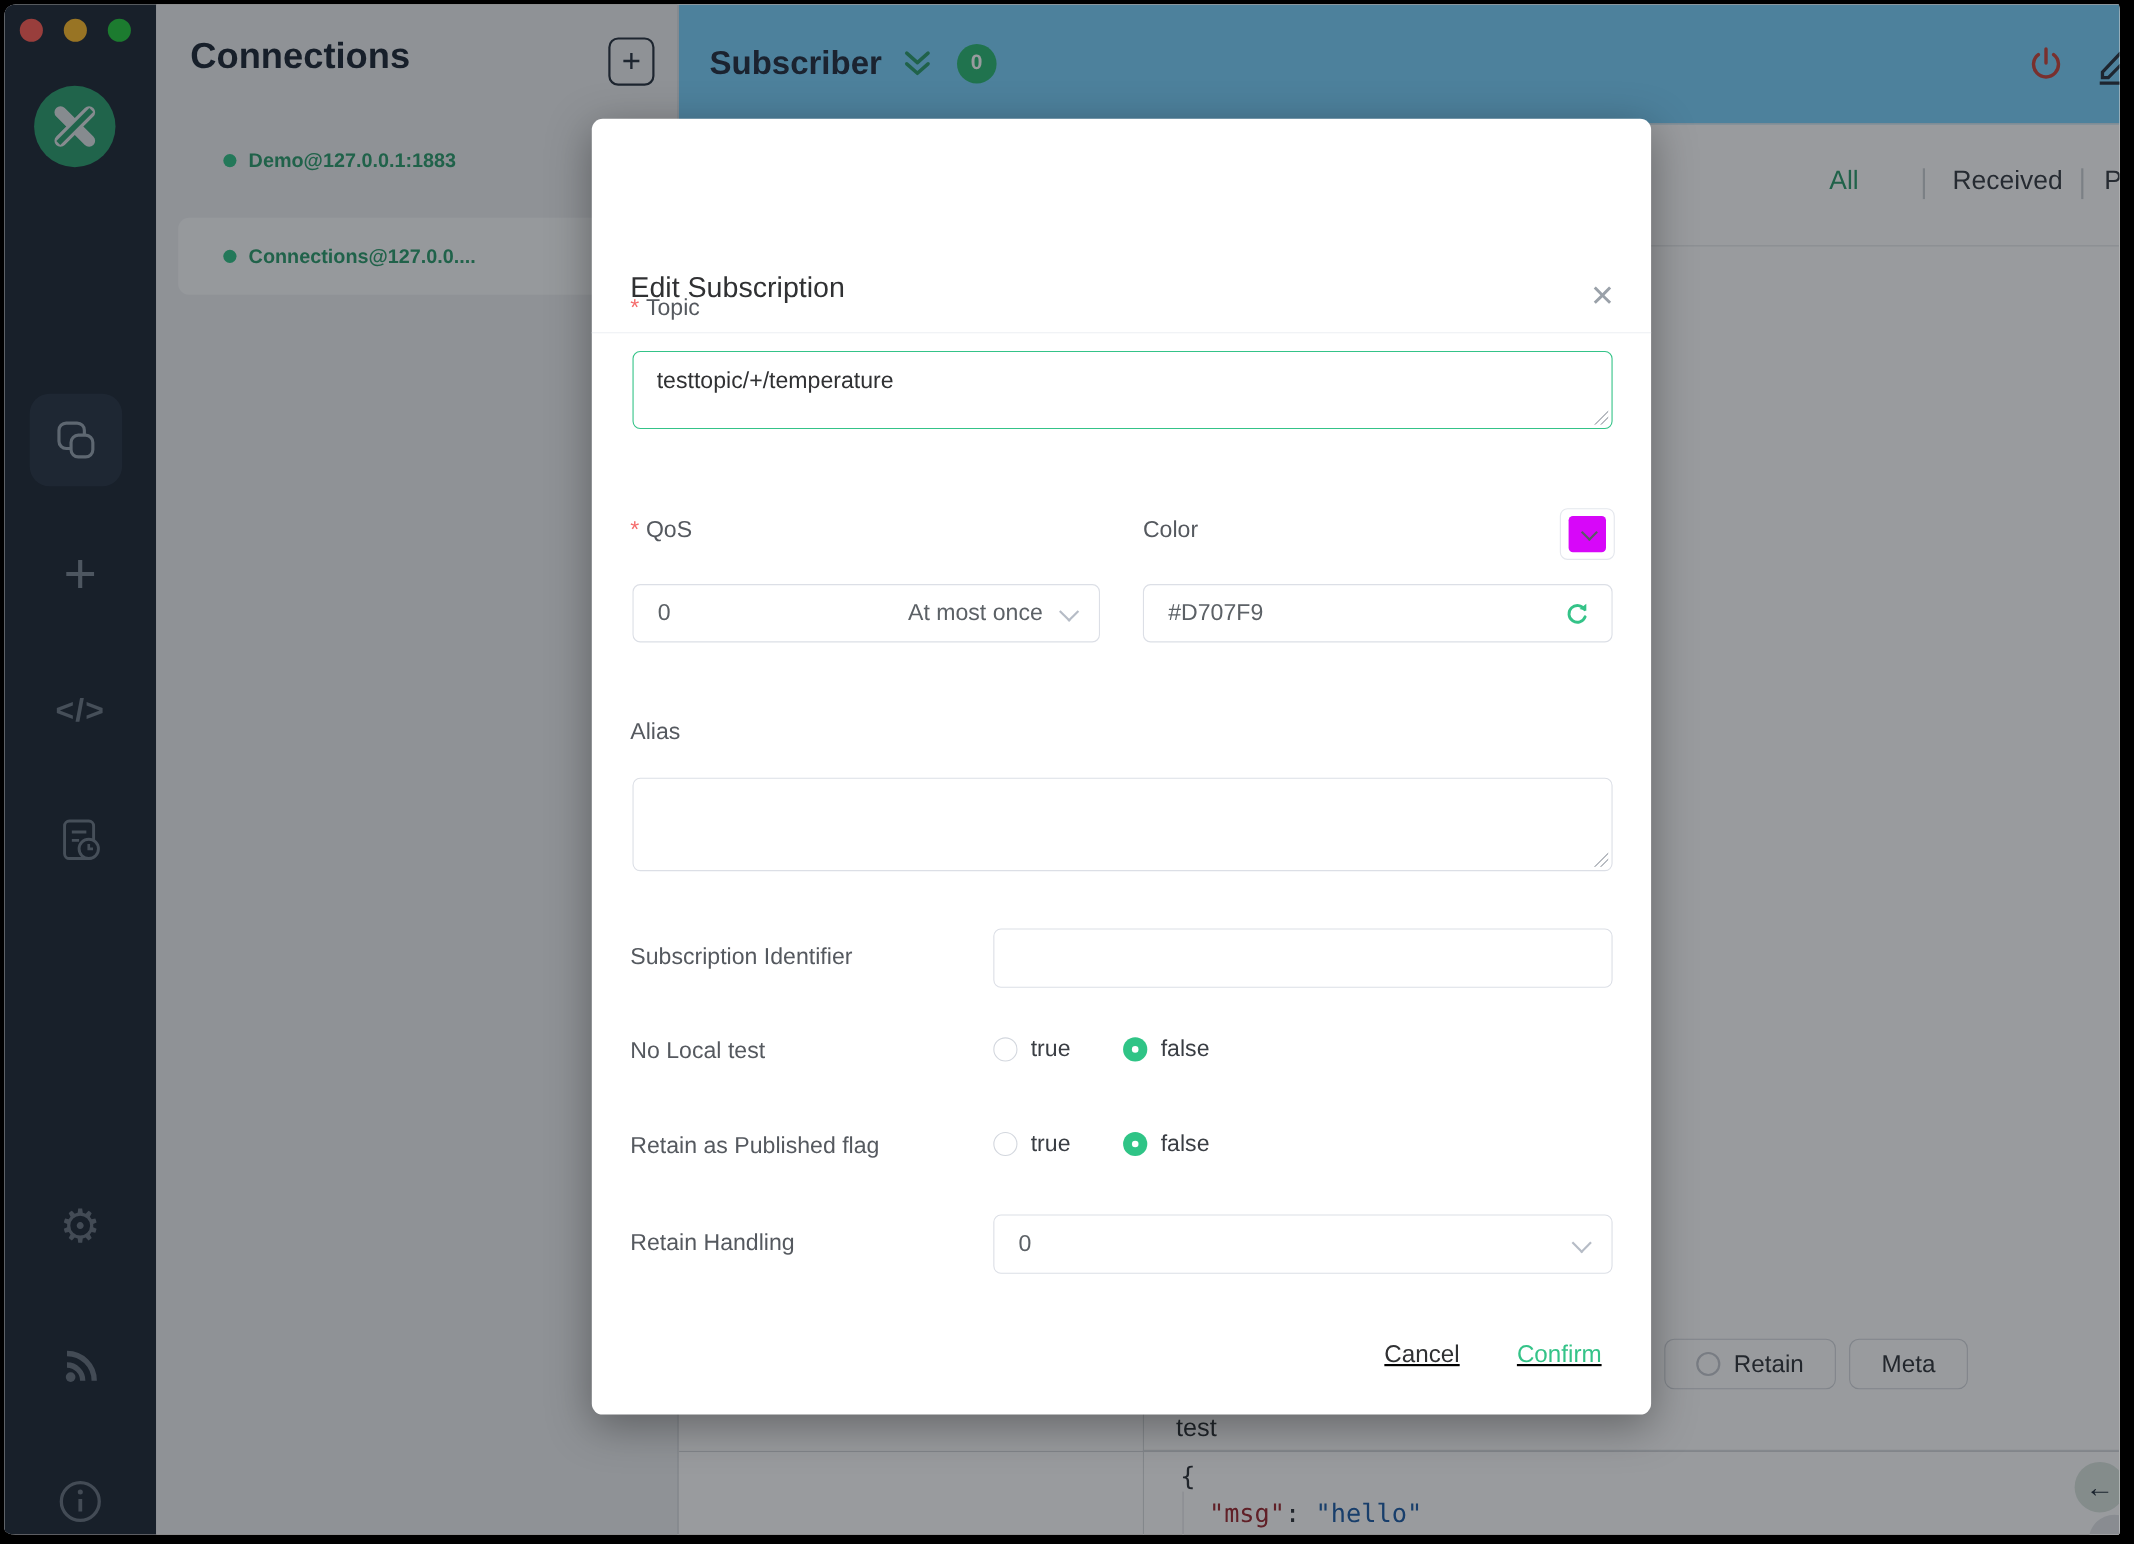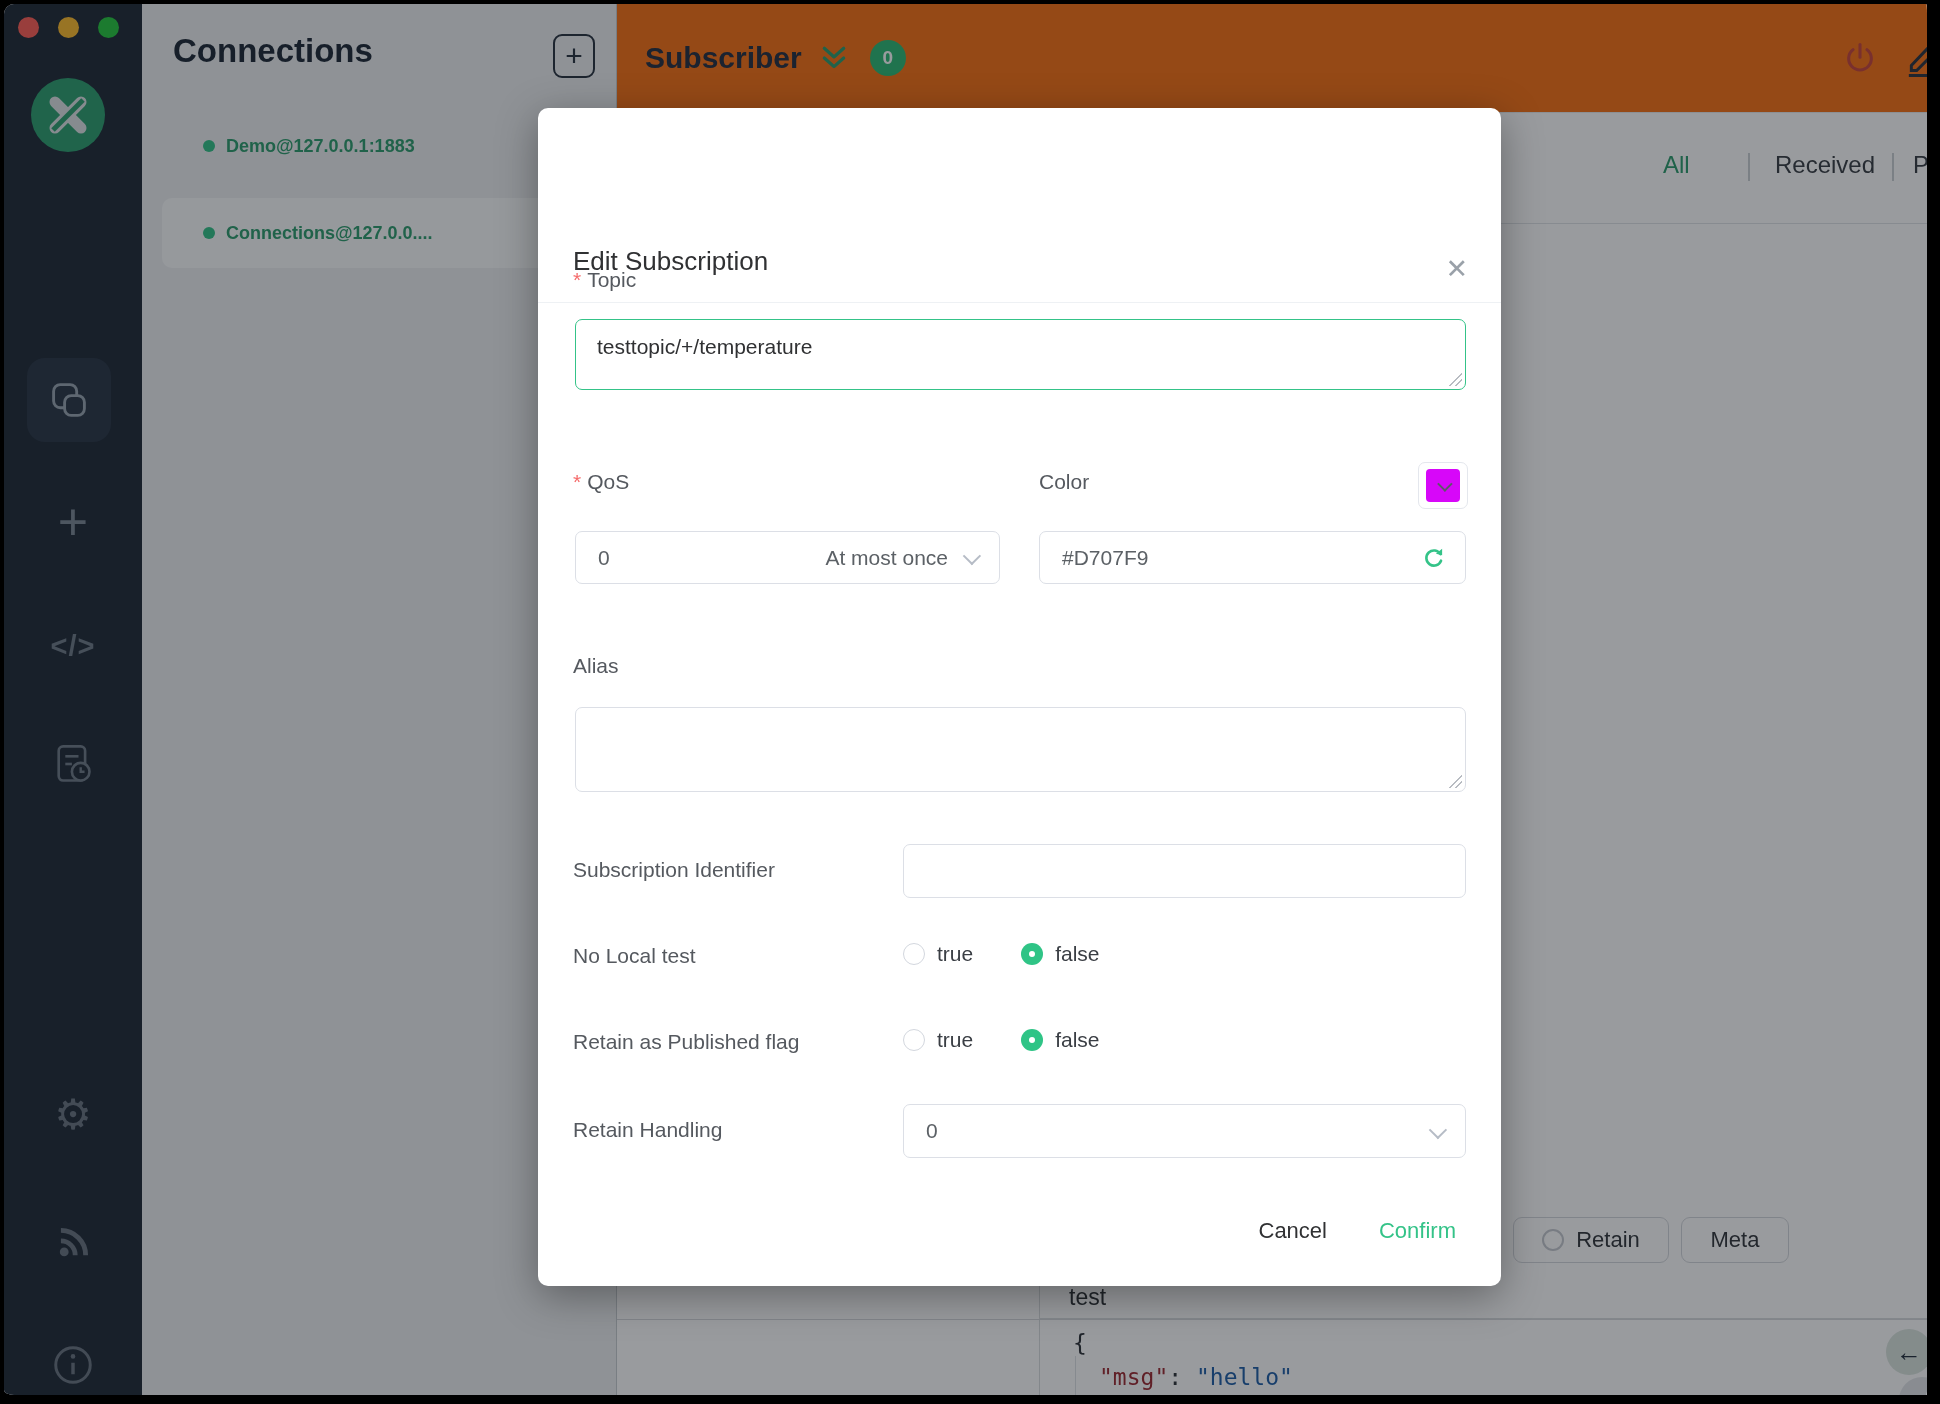--- a/index.html
+++ b/index.html
@@ -21,21 +21,21 @@
   .conn-panel{width:474px;background:#eef0f2;position:relative;flex:none;border-right:1px solid #c9cdd1;}
   .conn-title{position:absolute;left:31px;top:28px;font-size:33px;font-weight:700;color:#1f2a37;}
   .add-btn{position:absolute;left:411px;top:30px;width:38px;height:40px;border:2.5px solid #2a3441;border-radius:9px;display:flex;align-items:center;justify-content:center;font-size:30px;font-weight:300;color:#2a3441;line-height:1;}
   .conn-item{position:absolute;left:20px;width:442px;height:56px;display:flex;align-items:center;padding-left:41px;box-sizing:border-box;}
   .conn-item .dot{width:12px;height:12px;border-radius:50%;background:#34c388;margin-right:11px;flex:none;}
   .conn-item .cname{font-size:18px;font-weight:700;color:#2f9e6e;white-space:nowrap;}
   .conn-item.sel{background:#fafbfc;border-radius:10px;}
 
   
   .main{flex:1;position:relative;background:#fff;overflow:hidden;}
-  .main-header{height:108px;display:flex;align-items:center;padding-left:28px;background:#f97316;border-bottom:1px solid #e8eaed;}
+  .main-header{height:108px;display:flex;align-items:center;padding-left:28px;background:#7dd3fc;border-bottom:1px solid #e8eaed;}
   .main-title{font-size:30px;font-weight:700;color:#273142;}
   .collapse{margin-left:18px;display:flex;}
   .badge{margin-left:22px;width:36px;height:36px;border-radius:50%;background:#30bb75;color:#fff;font-size:19px;font-weight:700;display:flex;align-items:center;justify-content:center;}
   .hdr-icons{margin-left:auto;display:flex;align-items:center;gap:26px;margin-right:-16px;}
   .filter-bar{height:110px;border-bottom:1px solid #e1e4e7;position:relative;}
   .ftab{position:absolute;top:38px;font-size:24px;color:#3a3f45;}
   .ftab.on{color:#2f9e6e;}
   .fsep{position:absolute;top:40px;width:2px;height:28px;background:#ccd0d4;}
 
   .pub-divider{position:absolute;left:0;right:0;top:1315px;height:1px;background:#d7dadd;}
@@ -67,21 +67,21 @@
   .inp{position:absolute;border:1px solid #dcdfe6;border-radius:7px;box-sizing:border-box;background:#fff;display:flex;align-items:center;font-size:21px;color:#5c6166;}
   .chev{width:11px;height:11px;border-right:2px solid #b6bcc6;border-bottom:2px solid #b6bcc6;transform:rotate(45deg) translateY(-2px);flex:none;}
   .swatch-box{position:absolute;left:880px;top:354px;width:50px;height:47px;border:1px solid #e4e7ed;border-radius:7px;background:#fff;display:flex;align-items:center;justify-content:center;box-sizing:border-box;}
   .swatch{width:34px;height:33px;border-radius:4px;display:flex;align-items:center;justify-content:center;}
   .swatch .chev{border-color:#5a5a66;width:9px;height:9px;}
   .radio-row{position:absolute;display:flex;align-items:center;gap:12px;font-size:21px;color:#3a3e44;}
   .radio{width:22px;height:22px;border:1px solid #d3d7de;border-radius:50%;box-sizing:border-box;background:#fff;}
   .radio.on{background:#2fc486;border:none;position:relative;}
   .radio.on::after{content:"";position:absolute;left:8px;top:8px;width:6px;height:6px;border-radius:50%;background:#fff;}
   .rspace{width:24px;}
-  .m-footer{position:absolute;right:45px;top:1110px;display:flex;gap:52px;font-size:22px;font-weight:500;}
+  .m-footer{position:absolute;right:45px;top:1110px;display:flex;gap:52px;font-size:22px;font-weight:500;text-decoration:underline;}
   .btn-cancel{color:#303133;}
   .btn-confirm{color:#34c388;}
   svg{display:block;}
 </style>
 </head>
 <body>
 
 <div class="window">
 
   <div class="sidebar">

